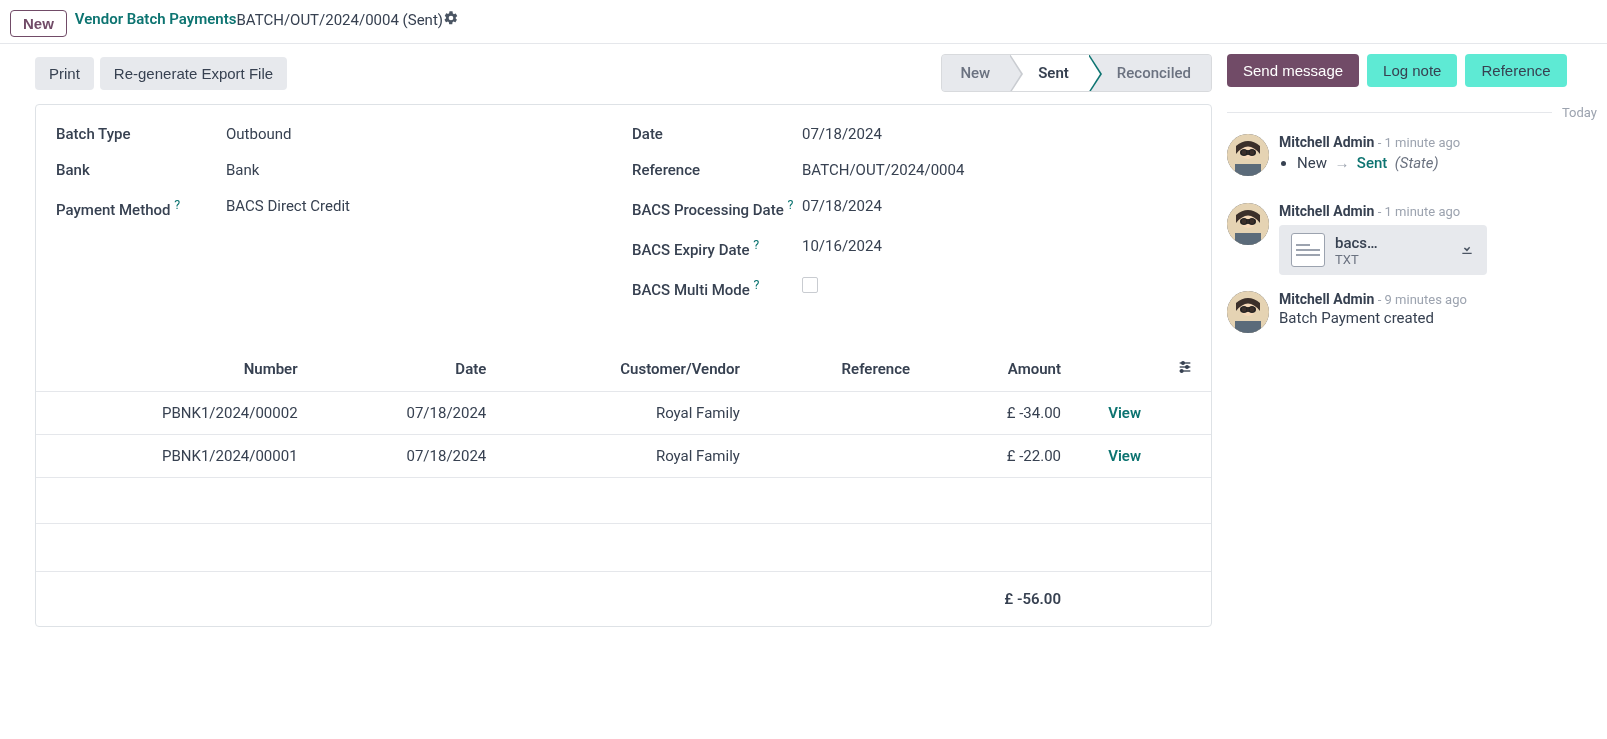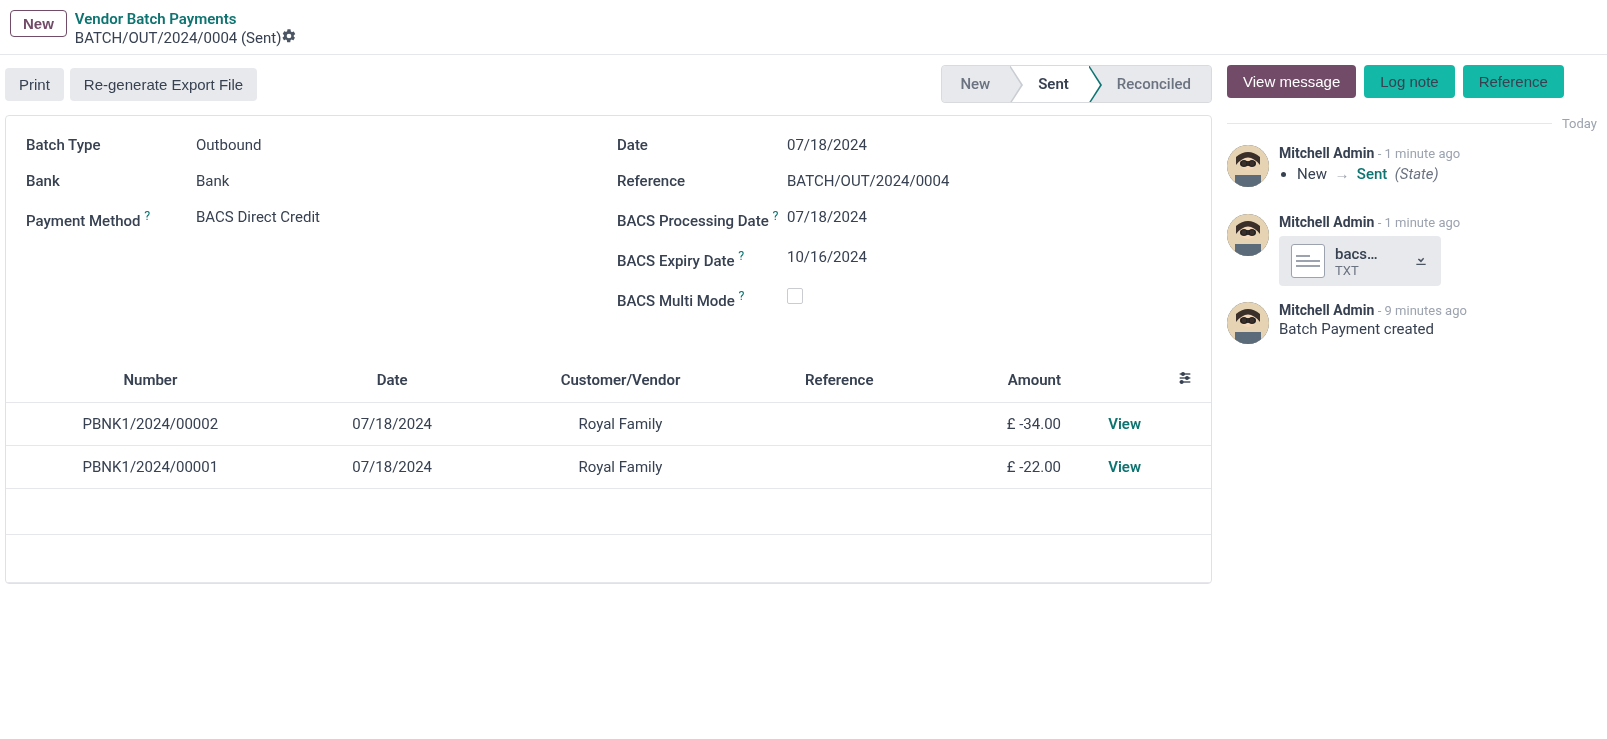--- a/index.html
+++ b/index.html
@@ -31,28 +31,29 @@
   .new-btn{
     border:1px solid #714b67;
     background:#fff;
     color:#714b67;
     font-weight:600;
     padding:4px 12px;
     border-radius:4px;
     font-size:15px;
     cursor:pointer;
   }
-  .breadcrumb-block{display:flex;flex-direction:column;}
+  .breadcrumb-block{display:flex;flex-direction:row;}
   .breadcrumb-link{color:var(--teal);font-weight:600;font-size:15px;text-decoration:none;}
   .breadcrumb-current{color:#374151;font-size:15px;display:flex;align-items:center;gap:0;}
   .gear-icon{color:#4b5563;cursor:pointer;}
 
   .main-area{
     display:flex;
     align-items:flex-start;
+    padding-left:30px;
   }
   .form-side{
     flex:1;
     padding:10px 5px 0 5px;
   }
   .chatter{
     width:390px;
     flex:0 0 390px;
     padding:10px 10px 0 10px;
   }
@@ -182,35 +183,35 @@
   }
 
   
   .batch-table{
     width:calc(100% + 40px);
     margin:0 -20px;
     border-collapse:collapse;
   }
   .batch-table th, .batch-table td{
     padding:12px 18px;
-    text-align:center;
+    text-align:right;
     border-bottom:1px solid #e5e7eb;
   }
   .batch-table th{font-weight:600;color:#374151;}
   .batch-table th.right, .batch-table td.right{text-align:right;}
   .view-link{color:var(--teal);font-weight:600;cursor:pointer;}
   .sliders-icon{color:#374151;cursor:pointer;}
   .total-row td{border-bottom:none;font-weight:600;padding-top:18px;padding-bottom:18px;}
   .empty-row td{height:46px;border-bottom:1px solid #e5e7eb;}
   .big-gap td{height:48px;border-bottom:1px solid #e5e7eb;}
 
   
   .chatter-btns{display:flex;gap:8px;margin-bottom:18px;}
   .chatter-btn{
-    background:#14b8a6;
+    background:#5eead4;
     border:none;
     padding:8px 16px;
     border-radius:4px;
     font-weight:500;
     font-size:15px;
     cursor:pointer;
     color:#374151;
   }
   .chatter-btn.primary{background:var(--purple);color:#fff;}
   .date-separator{
@@ -235,21 +236,21 @@
   .msg-time{color:#9ca3af;font-size:13px;}
   .tracking{margin-top:4px;padding-left:18px;}
   .tracking-item{list-style:disc;color:#374151;}
   .arrow{color:#9ca3af;}
   .state-new{color:#374151;}
   .state-sent{color:var(--teal);font-weight:500;}
   .state-label{color:#6b7280;font-style:italic;}
   .attachment{
     background:#e7e9ed;border-radius:4px;
     display:flex;align-items:center;gap:10px;
-    padding:8px 12px;margin-top:6px;width:162px;
+    padding:8px 12px;margin-top:6px;width:208px;
   }
   .attachment .file-icon{
     width:34px;height:34px;border:1px solid #9ca3af;border-radius:3px;
     display:flex;flex-direction:column;justify-content:center;align-items:flex-start;
     padding:4px;gap:3px;background:#fff;
   }
   .file-icon span{display:block;height:2px;background:#9ca3af;width:100%;}
   .file-icon span:first-child{width:60%;}
   .attachment .file-info{flex:1;overflow:hidden;}
   .file-name{font-weight:500;color:#374151;white-space:nowrap;overflow:hidden;text-overflow:ellipsis;}
@@ -372,28 +373,37 @@
             <td class="right">£ -22.00</td>
             <td class="right"><span class="view-link">View</span></td>
             <td></td>
           </tr>
           <tr class="empty-row">
               <td colspan="7"></td>
             </tr>
           <tr class="big-gap">
               <td colspan="7"></td>
             </tr>
+          <tr class="total-row">
+            <td></td>
+              <td></td>
+              <td></td>
+              <td></td>
+            <td class="right">£ -56.00</td>
+            <td></td>
+              <td></td>
+          </tr>
         </tbody>
       </table>
     </div>
   </div>
 
   <div class="chatter">
     <div class="chatter-btns">
-      <button class="chatter-btn primary">View message</button>
+      <button class="chatter-btn primary">Send message</button>
       <button class="chatter-btn">Log note</button>
       <button class="chatter-btn">Reference</button>
     </div>
     <div class="date-separator">Today</div>
 
     <div class="msg">
       <div class="avatar">
         <svg viewBox="0 0 42 42">
             <rect width="42" height="42" fill="#e5d3b3"></rect>
             <circle cx="21" cy="16" r="9" fill="#f4d7b8"></circle>

